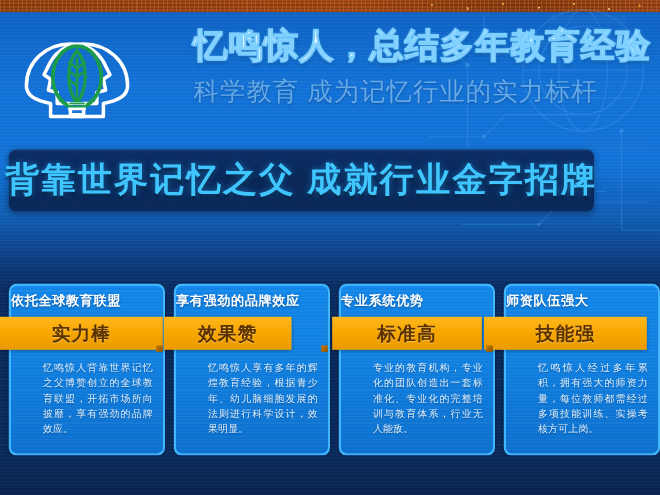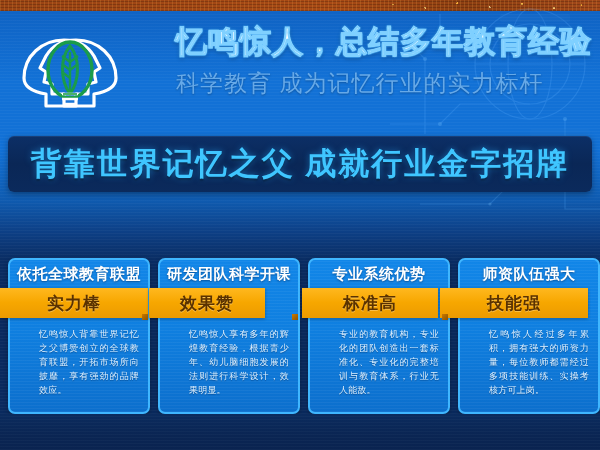--- a/index.html
+++ b/index.html
@@ -84,21 +84,21 @@
   }
   .subline {
     margin-top:6px;
     font-size:23px; color:#66a9e8; letter-spacing:1px; line-height:30px;
     white-space:nowrap; font-weight:normal;
     text-shadow:0 1px 2px rgba(0,0,0,.25);
   }
 
   
   .ribbon {
-    position:absolute; left:8px; top:136px; width:584px; height:56px;
+    position:absolute; left:8px; top:136px; width:532px; height:56px;
     background:linear-gradient(180deg,#0c2f66 0%,#0a2756 50%,#0b2a5c 100%);
     border-radius:6px;
     box-shadow:0 2px 6px rgba(0,0,0,.35), inset 0 1px 0 rgba(120,180,255,.12);
     display:flex; align-items:center; justify-content:center;
   }
   .ribbon-text {
     font-size:31px; font-weight:bold; color:#3fc6ff; letter-spacing:2px;
     white-space:nowrap;
     text-shadow:0 0 6px rgba(40,170,255,.55), 0 2px 2px rgba(0,0,0,.45);
   }
@@ -118,21 +118,21 @@
     content:""; position:absolute; inset:0; pointer-events:none; opacity:.18;
     background:repeating-linear-gradient(0deg, rgba(255,255,255,.25) 0 1px, transparent 1px 3px);
   }
   .card-1 { left:8px; }
   .card-2 { left:158px; }
   .card-3 { left:308px; }
   .card-4 { left:458px; }
 
   .card-title {
     position:absolute; left:0; top:5px; width:100%;
-    text-align:center; font-size:15px; font-weight:bold; color:#ffffff;
+    font-size:12px; font-weight:bold; color:#ffffff;
     letter-spacing:.5px; white-space:nowrap;
     text-shadow:0 1px 2px rgba(0,40,90,.55);
   }
 
   .card-body {
     position:absolute; left:9px; right:9px; top:67px;
     font-size:9px; line-height:14px; color:#dff1ff; text-align:justify;
     letter-spacing:.2px;
     text-shadow:0 1px 1px rgba(0,35,80,.45);
     margin-left:20px;
@@ -245,21 +245,21 @@
   </div>
 
   <div class="cards">
 
     <div class="card card-1">
       <div class="card-title">依托全球教育联盟</div>
       <div class="card-body">忆鸣惊人背靠世界记忆之父博赞创立的全球教育联盟，开拓市场所向披靡，享有强劲的品牌效应。</div>
     </div>
 
     <div class="card card-2">
-      <div class="card-title">研发团队科学开课</div>
+      <div class="card-title">享有强劲的品牌效应</div>
       <div class="card-body">忆鸣惊人享有多年的辉煌教育经验，根据青少年、幼儿脑细胞发展的法则进行科学设计，效果明显。</div>
     </div>
 
     <div class="card card-3">
       <div class="card-title">专业系统优势</div>
       <div class="card-body">专业的教育机构，专业化的团队创造出一套标准化、专业化的完整培训与教育体系，行业无人能敌。</div>
     </div>
 
     <div class="card card-4">
       <div class="card-title">师资队伍强大</div>

